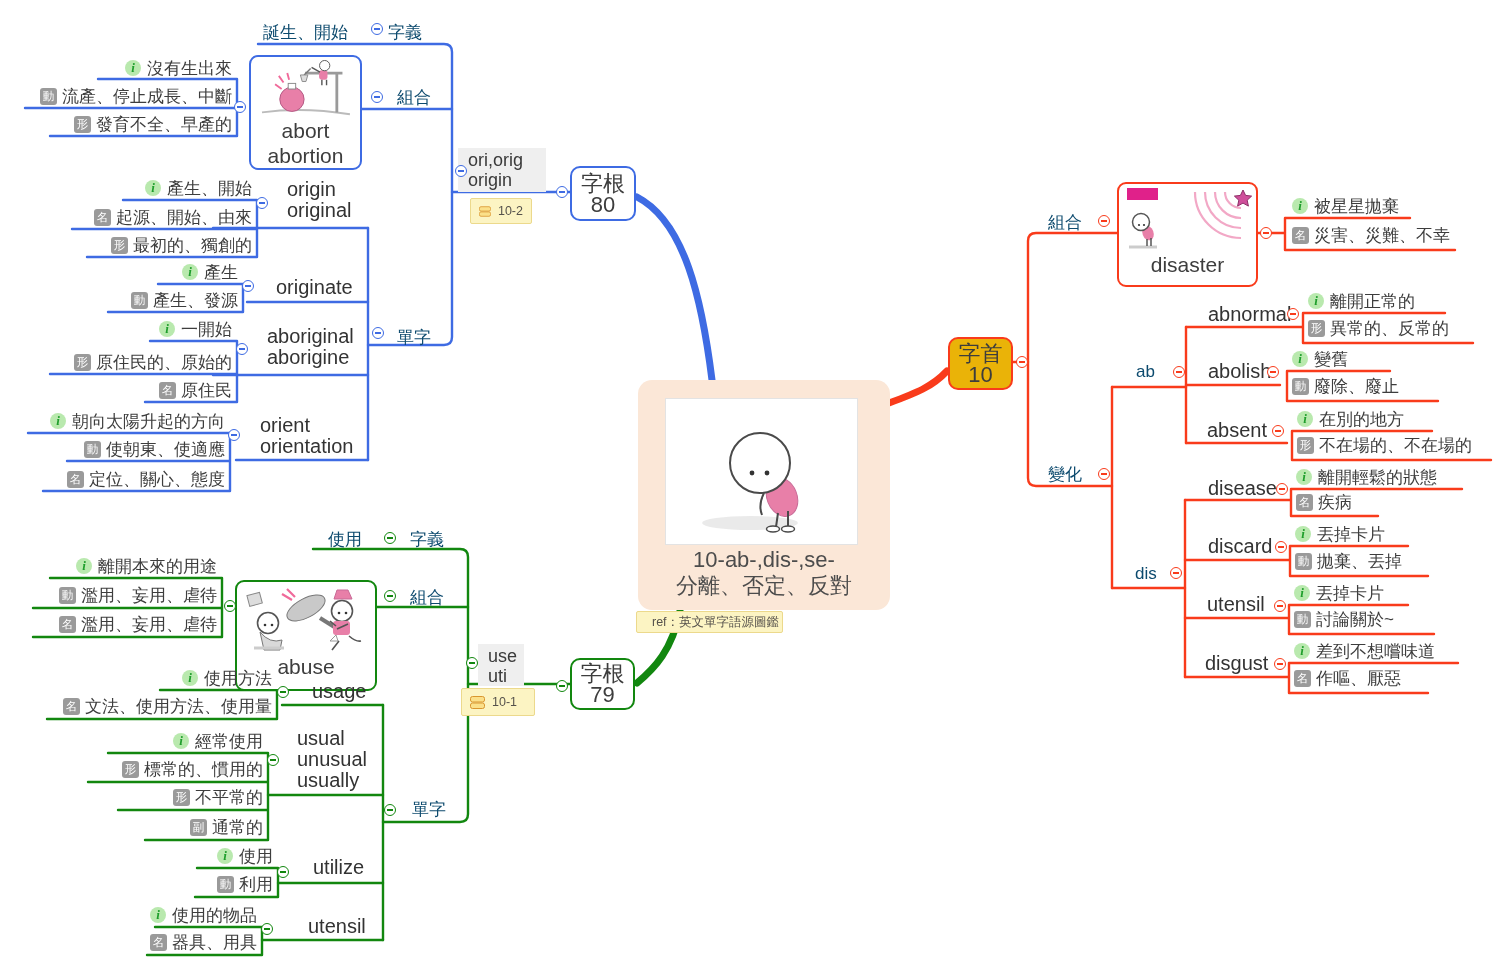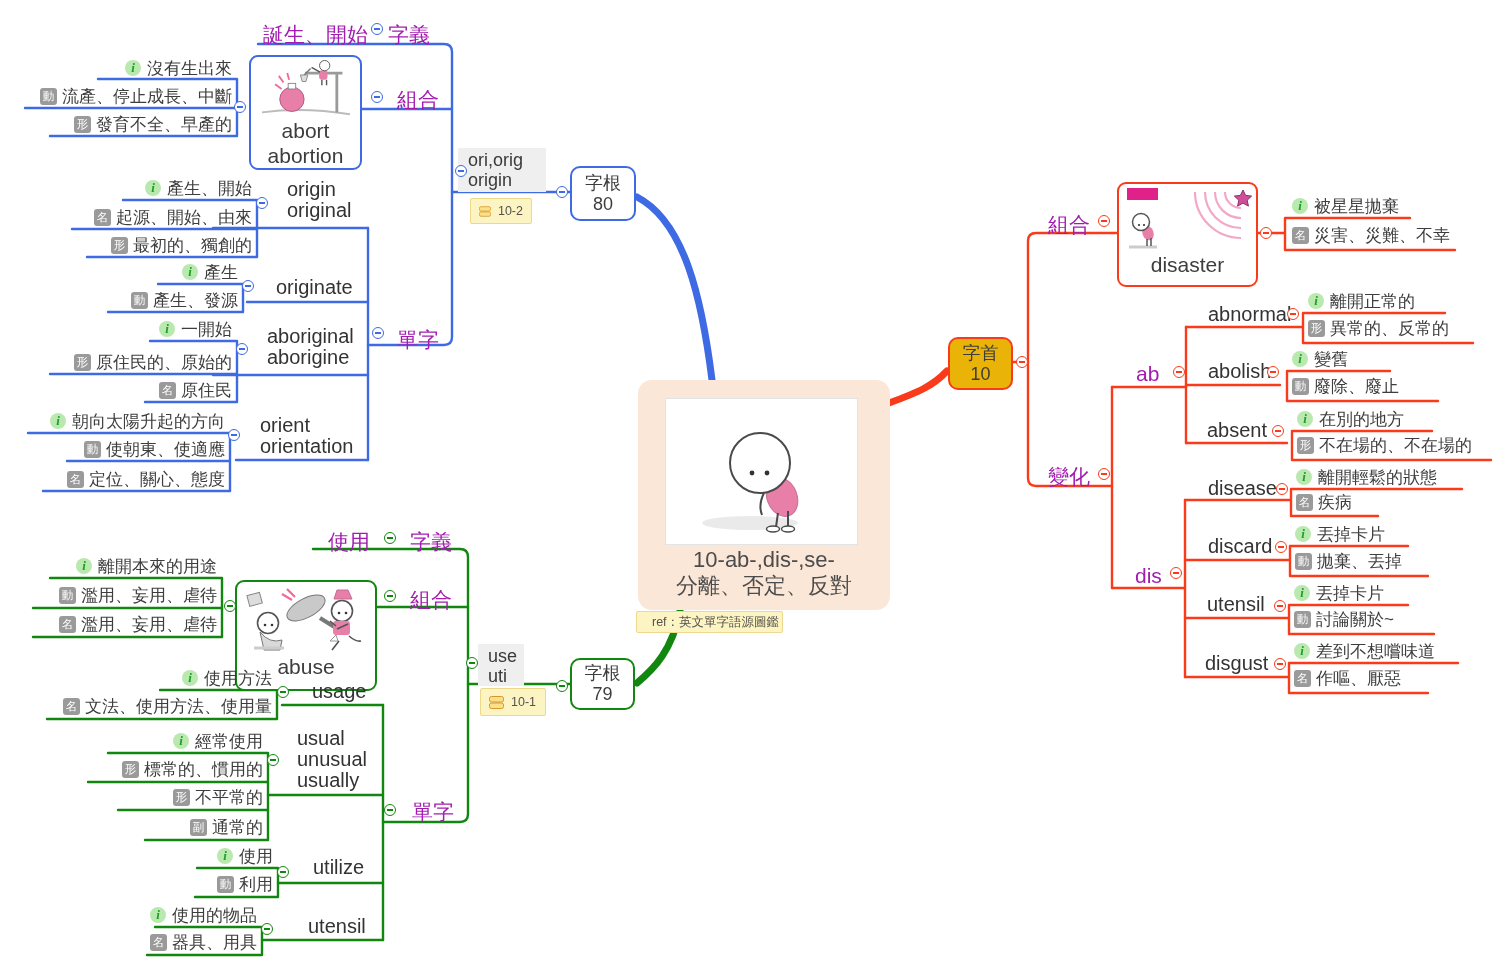--- a/index.html
+++ b/index.html
@@ -1,19 +1,19 @@
 <!DOCTYPE html>
 <html><head>
 <meta charset="utf-8">
 <style>
   html,body{margin:0;padding:0}
   body{width:1505px;height:972px;position:relative;background:#fff;overflow:hidden;
        font-family:"Liberation Sans","DejaVu Sans",sans-serif;color:#3d3d3d}
   svg.lines{position:absolute;left:0;top:0;pointer-events:none}
-  .lbl{position:absolute;font-size:21px;white-space:nowrap;color:#a21caf}
+  .lbl{position:absolute;font-size:17px;white-space:nowrap;color:#0c4a6e}
   .rowL{position:absolute;display:flex;align-items:center;justify-content:flex-end;
         white-space:nowrap;font-size:17px;color:#3d3d3d;height:22px}
   .rowR{position:absolute;display:flex;align-items:center;white-space:nowrap;
         font-size:17px;color:#3d3d3d;height:22px}
   .info{display:inline-flex;align-items:center;justify-content:center;width:16px;height:16px;
         border-radius:50%;background:#b9e9ae;color:#1f9e2c;
         font-family:"Liberation Serif","DejaVu Serif",serif;font-style:italic;font-weight:bold;
         font-size:13px;margin-right:6px;flex:0 0 auto}
   .badge{display:inline-flex;align-items:center;justify-content:center;width:17px;height:17px;
         border-radius:3px;background:#9a9a9a;color:#fff;font-size:11.5px;margin-right:5px;flex:0 0 auto}
@@ -21,21 +21,21 @@
   .cb{position:absolute;width:12px;height:12px;border-radius:50%;background:#fff;box-sizing:border-box}
   .cb.b{border:1.6px solid #3E6BE3}.cb.g{border:1.6px solid #12870F}.cb.r{border:1.6px solid #F93B1B}
   .cb::after{content:"";position:absolute;left:2.2px;right:2.2px;top:50%;height:1.6px;margin-top:-0.8px}
   .cb.b::after{background:#3E6BE3}.cb.g::after{background:#12870F}.cb.r::after{background:#F93B1B}
   .imgnode{position:absolute;background:#fff;box-sizing:border-box;border-radius:9px;
         display:flex;flex-direction:column;align-items:center;justify-content:flex-start}
   .imgnode.b{border:2.2px solid #3E6BE3}.imgnode.g{border:2.2px solid #12870F}.imgnode.r{border:2.2px solid #F93B1B}
   .imgnode .w{font-size:21px;line-height:25px;color:#3d3d3d;text-align:center}
   .root{position:absolute;box-sizing:border-box;border-radius:10px;background:#fff;
         display:flex;flex-direction:column;align-items:center;justify-content:center;
-        font-size:18px;line-height:21px;color:#3d3d3d}
+        font-size:22px;line-height:21px;color:#3d3d3d}
   .root.b{border:2.5px solid #3E6BE3}.root.g{border:2.5px solid #12870F}
   .root.r{border:2.5px solid #F93B1B;background:#eab308}
   .sticker{position:absolute;background:#efefef;color:#3a3a3a;font-size:18px;line-height:20px;
         padding:2px 10px;box-sizing:border-box;white-space:nowrap}
   .tag{position:absolute;background:#fcf4c3;border:1px solid #ecd98c;border-radius:2px;
         display:flex;align-items:center;gap:7px;padding:0 8px;box-sizing:border-box;
         font-size:12.5px;color:#56524c;white-space:nowrap}
   .center-topic{position:absolute;left:638px;top:380px;width:252px;height:230px;
         background:#fbe7d7;border-radius:14px}
   .center-img{position:absolute;left:665px;top:398px;width:193px;height:147px;background:#fff;
@@ -239,21 +239,21 @@
   </div>
 
 <div class="root g" style="left:570px;top:658px;width:65px;height:52px">
   <div>字根</div>
   <div>79</div>
 </div>
 <div class="sticker" style="left:478px;top:644px;width:46px;height:42px">
   <div>use</div>
   <div>uti</div>
 </div>
-<div class="tag" style="left:480px;top:688px;width:66px;height:28px">
+<div class="tag" style="left:461px;top:688px;width:74px;height:28px">
   <svg width="15" height="13" viewBox="0 0 15 13">
     <rect x="0.5" y="0.5" width="14" height="5.5" rx="2" fill="#fbe08a" stroke="#d9962f"></rect>
     <rect x="0.5" y="7" width="14" height="5.5" rx="2" fill="#fbe08a" stroke="#d9962f"></rect>
   </svg>
   <span>10-1</span>
 </div>
 
 <div class="lbl" style="left:328px;top:528px">使用</div>
 <div class="lbl" style="left:410px;top:528px">字義</div>
 <div class="lbl" style="left:410px;top:586px">組合</div>

